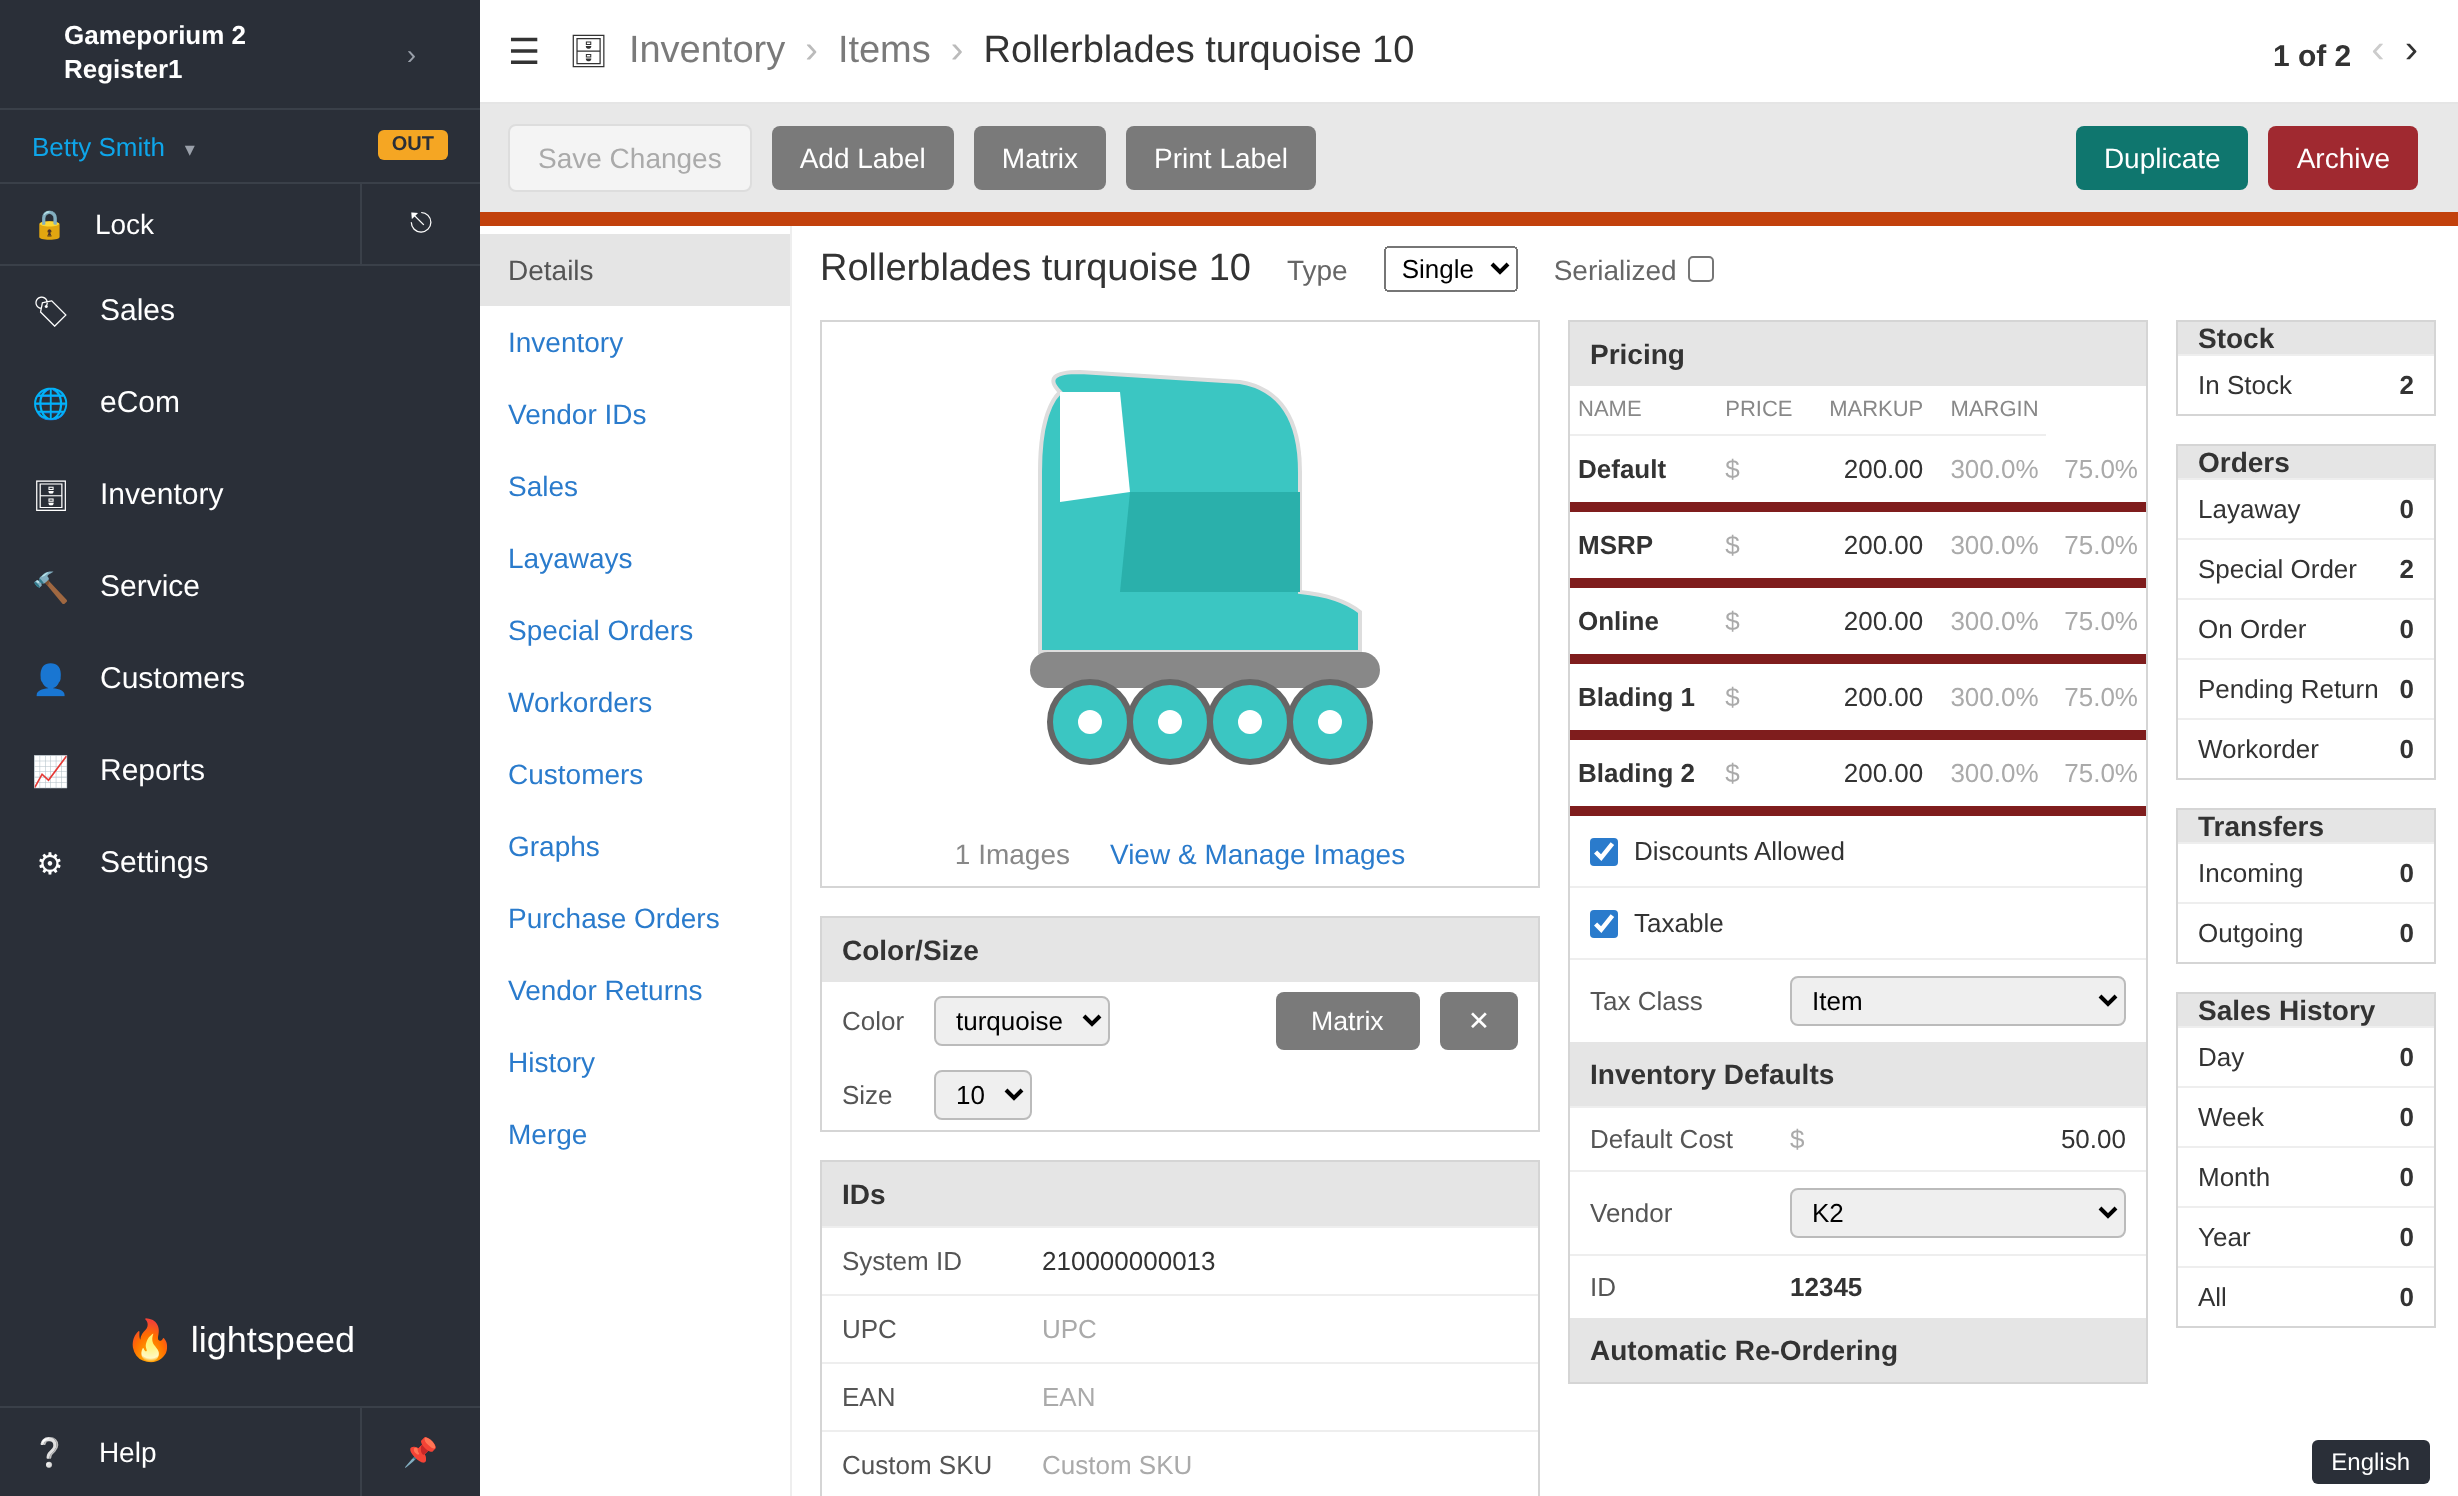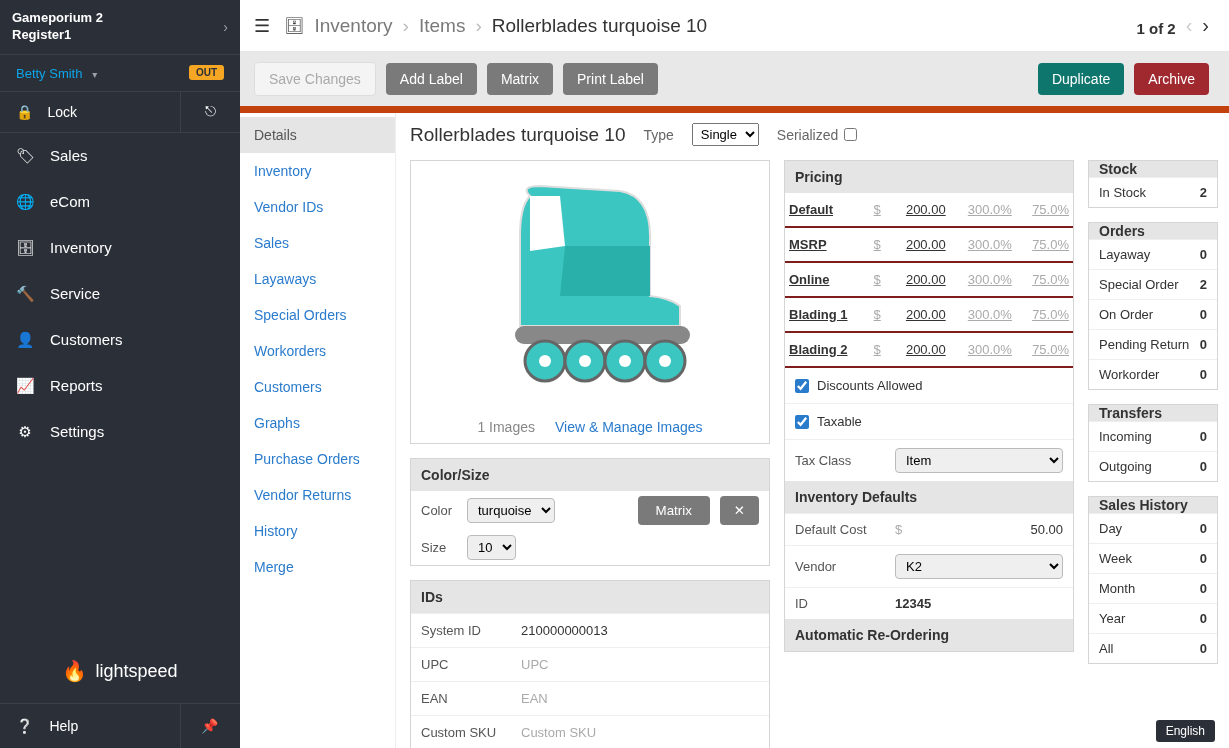--- a/index.html
+++ b/index.html
@@ -1,21 +1,21 @@
 <!DOCTYPE html>
 <html><head>
 <meta charset="utf-8">
 <style>
 * { box-sizing: border-box; margin: 0; padding: 0; }
 body { font-family: -apple-system, BlinkMacSystemFont, "Segoe UI", Arial, sans-serif; font-size: 14px; color: #333; background: #fff; overflow: hidden; }
 .app { display: flex; height: 748px; width: 1229px; }
 
 
 .sidebar { width: 240px; background: #2a2f38; color: #fff; display: flex; flex-direction: column; }
-.register-block { padding: 10px 12px; border-bottom: 1px solid #3a4049; display: flex; justify-content: space-between; align-items: center; }
+.register-block { padding: 10px 32px; border-bottom: 1px solid #3a4049; display: flex; justify-content: space-between; align-items: center; }
 .register-block .titles { font-weight: 600; font-size: 13px; line-height: 1.3; }
 .register-block .chev { color: #9aa0aa; }
 .user-block { padding: 10px 16px; border-bottom: 1px solid #3a4049; display: flex; justify-content: space-between; align-items: center; }
 .user-block .uname { font-size: 13px; color: #0ea5e9; }
 .user-block .ucaret { color: #9aa0aa; font-size: 10px; margin-left: 6px; }
 .out-badge { background: #f5a623; color: #2a2f38; font-size: 10px; font-weight: 700; padding: 2px 7px; border-radius: 3px; }
 .lock-row { display: flex; border-bottom: 1px solid #3a4049; }
 .lock-row .lock-main { flex: 1; padding: 12px 16px; display: flex; align-items: center; gap: 14px; color: #fff; }
 .lock-row .lock-side { width: 60px; border-left: 1px solid #3a4049; display: flex; align-items: center; justify-content: center; color: #fff; }
 .nav-item { padding: 14px 16px; display: flex; align-items: center; gap: 16px; color: #fff; font-size: 15px; cursor: pointer; }
@@ -78,21 +78,21 @@
 
 .ids-row { display: flex; padding: 9px 10px; font-size: 13px; border-top: 1px solid #eee; }
 .ids-row:first-of-type { border-top: none; }
 .ids-row label { width: 100px; color: #555; }
 .ids-row .val { color: #333; }
 .ids-row .ph { color: #aaa; }
 
 .price-tbl { width: 100%; font-size: 12px; border-collapse: collapse; }
 .price-tbl th { text-align: left; color: #888; font-weight: 500; font-size: 11px; padding: 6px 4px; border-bottom: 1px solid #eee; }
 .price-tbl th.r { text-align: right; }
-.price-tbl td { padding: 9px 4px; border-bottom: 2px solid #7f1d1d; font-size: 13px; text-decoration: underline; }
+.price-tbl td { padding: 9px 4px; border-bottom: 5px solid #7f1d1d; font-size: 13px; }
 .price-tbl td.name { font-weight: 600; }
 .price-tbl td.cur { color: #aaa; }
 .price-tbl td.r { text-align: right; }
 .price-tbl td.dim { color: #aaa; }
 
 .chk-line { display: flex; align-items: center; gap: 8px; padding: 10px 10px; font-size: 13px; }
 .blue-chk { width: 14px; height: 14px; accent-color: #2a7bcc; }
 .inline-row { display: flex; align-items: center; gap: 10px; padding: 8px 10px; font-size: 13px; border-top: 1px solid #eee; }
 .inline-row label { width: 90px; color: #555; }
 .inline-row .cur { color: #aaa; }
@@ -298,20 +298,26 @@
                   <span class="ph">Custom SKU</span>
                 </div>
             </div>
           </div>
 
           <div style="display:flex; flex-direction:column; gap:0;">
             <div class="card">
               <div class="card-hdr">Pricing</div>
               <table class="price-tbl">
                 <tbody>
+                    <tr>
+                  <th>NAME</th>
+                  <th>PRICE</th>
+                  <th class="r">MARKUP</th>
+                  <th class="r">MARGIN</th>
+                </tr>
                 <tr>
                       <td class="name">Default</td>
                       <td class="cur">$</td>
                       <td class="r">200.00</td>
                       <td class="r dim">300.0%</td>
                       <td class="r dim">75.0%</td>
                     </tr>
                 <tr>
                       <td class="name">MSRP</td>
                       <td class="cur">$</td>

